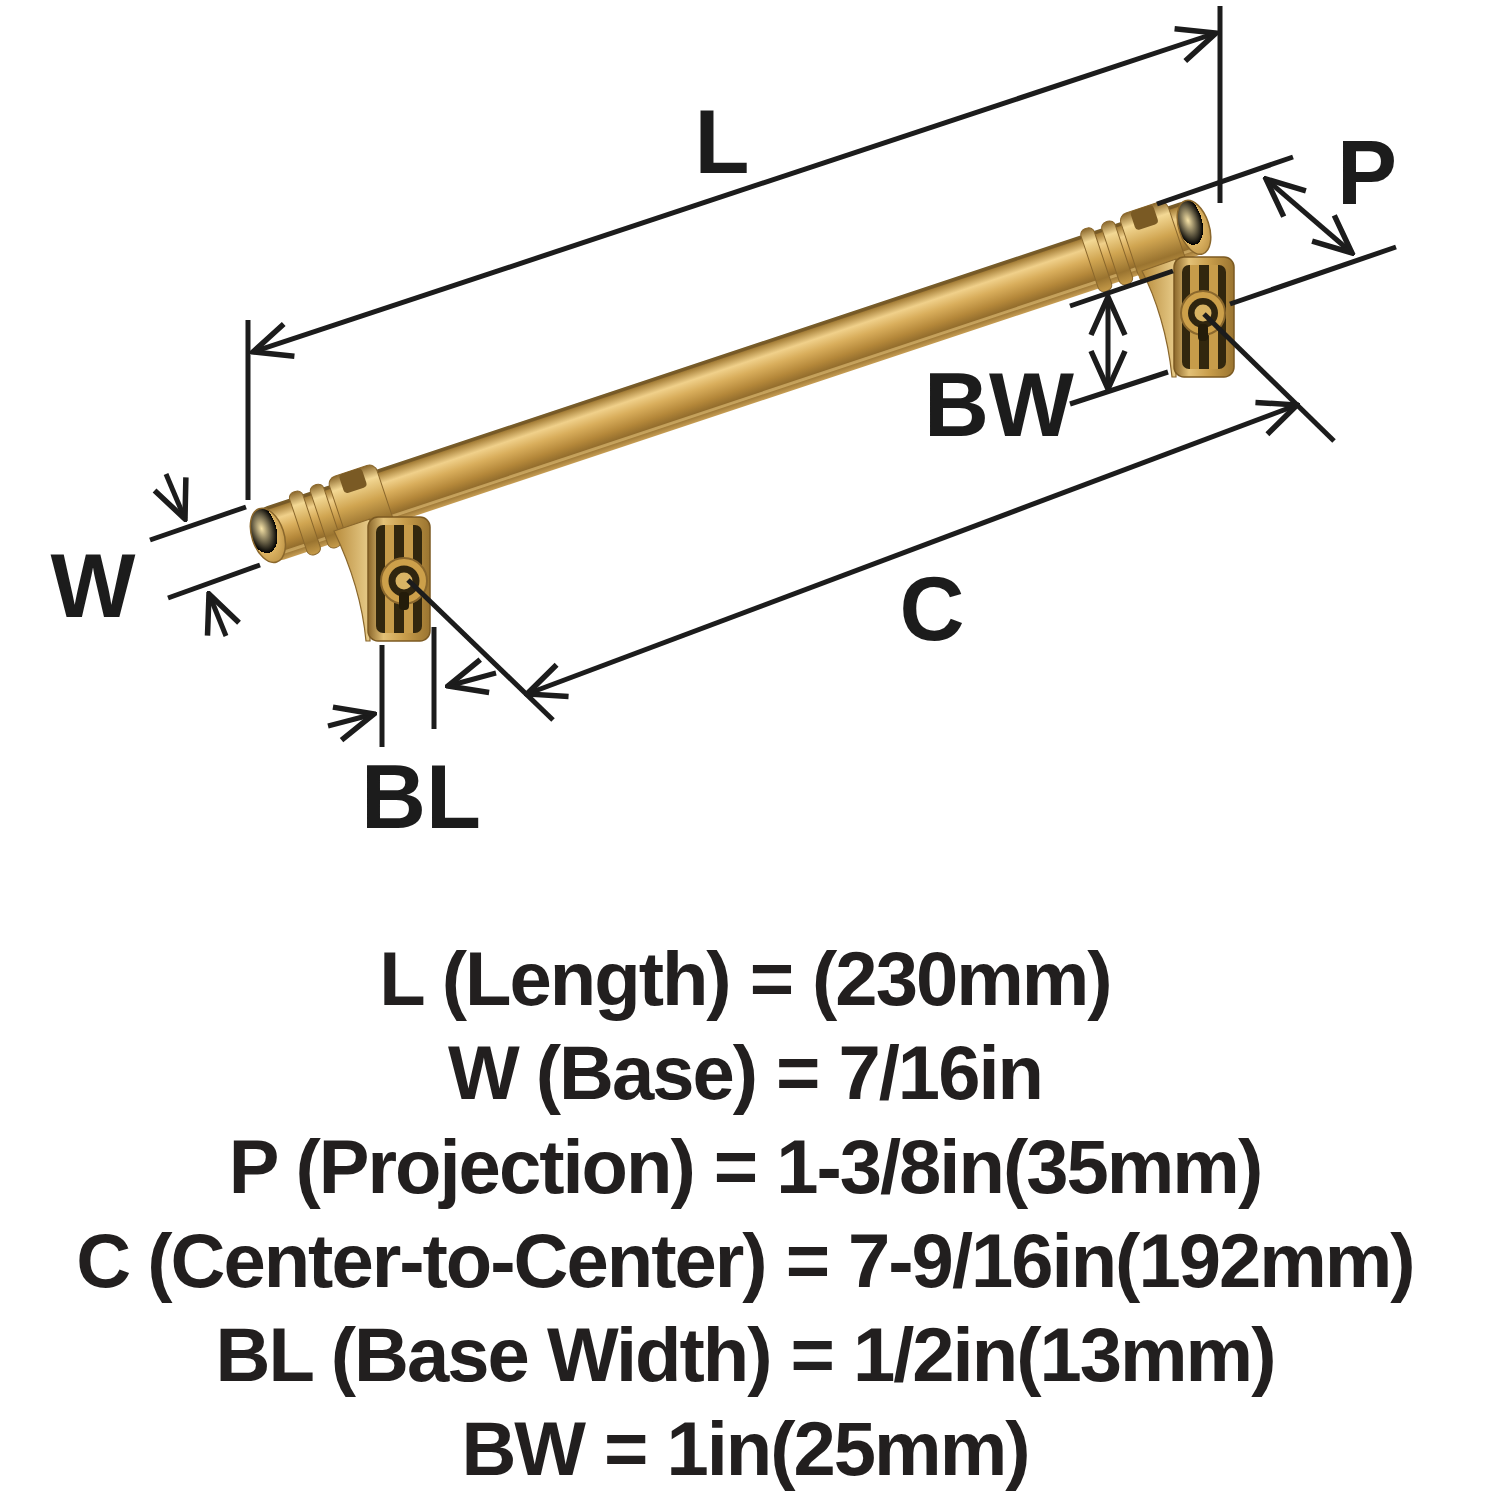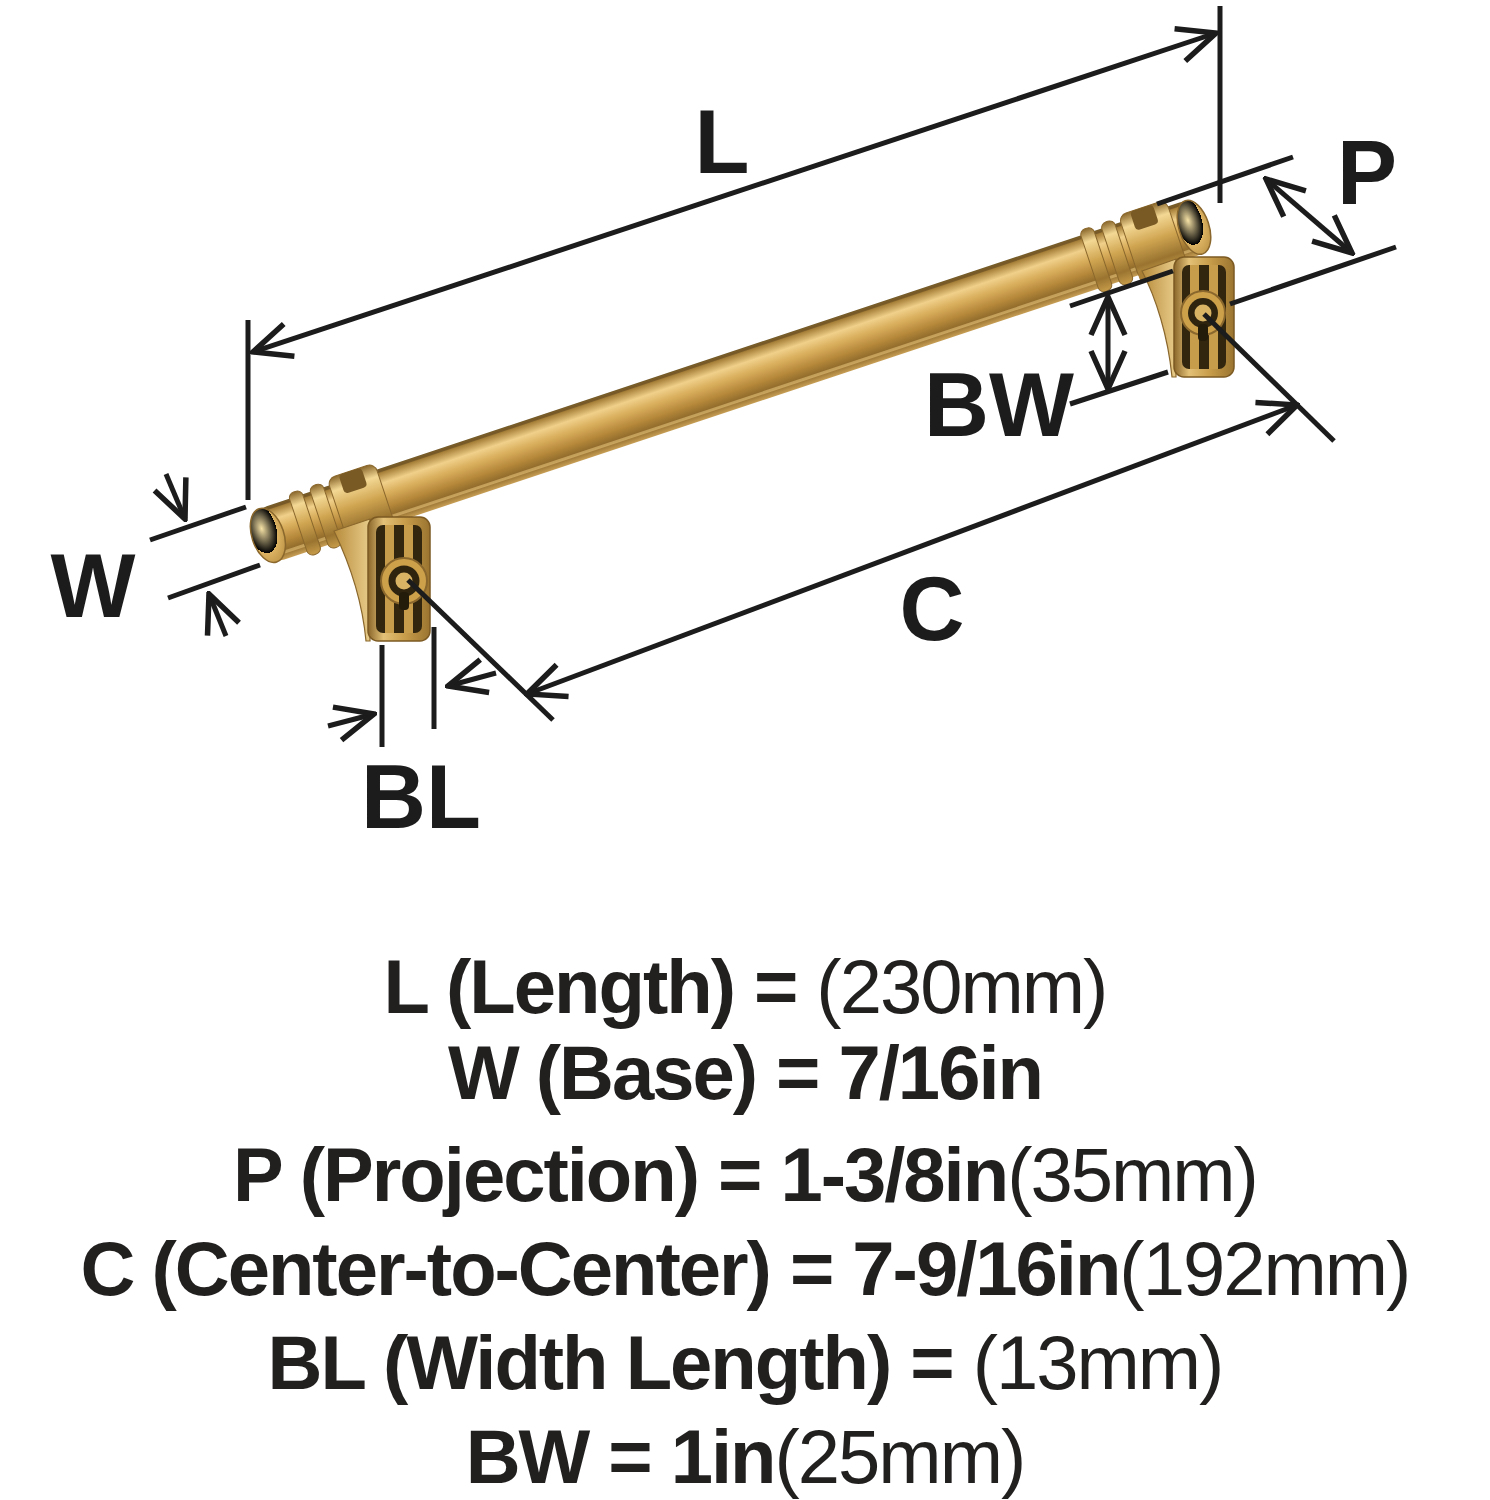--- a/index.html
+++ b/index.html
@@ -11,21 +11,21 @@
              font-size:90px;fill:#1c1c1c;}
   .legend{position:absolute;top:932px;left:0;width:1490px;
           display:flex;flex-direction:column;align-items:center;}
   .legend-row{height:94px;line-height:94px;white-space:nowrap;
               font-size:76px;letter-spacing:-2px;color:#221f1f;
               display:flex;align-items:baseline;}
   .leg-letter{font-weight:700;}
   .leg-name{font-weight:700;margin-left:18px;}
   .leg-eq{font-weight:700;margin:0 20px;}
   .leg-value{font-weight:700;}
-  .leg-metric{font-weight:400;margin-top:8px;}
+  .leg-metric{font-weight:700;}
 </style>
 </head>
 <body>
 
 <div class="figure">
 
 <svg width="1490" height="930" viewBox="0 0 1490 930">
   <defs>
     <marker id="ah" viewBox="0 0 48 44" refX="45" refY="22" markerWidth="48" markerHeight="44" markerUnits="userSpaceOnUse" orient="auto-start-reverse">
       <path d="M7,5 L45,22 L7,39" fill="none" stroke="#1c1c1c" stroke-width="5.5"></path>
@@ -178,22 +178,23 @@
   </div>
   <div class="legend-row">
     <span class="leg-letter">C</span>
     <span class="leg-name">(Center-to-Center)</span>
     <span class="leg-eq">=</span>
     <span class="leg-value">7-9/16in</span>
     <span class="leg-metric">(192mm)</span>
   </div>
   <div class="legend-row">
     <span class="leg-letter">BL</span>
-    <span class="leg-name">(Width Length)</span>
-    <span class="leg-eq">=</span>
+    <span class="leg-name">(Base Width)</span>
+    <span class="leg-eq">=</span>
+    <span class="leg-value">1/2in</span>
     <span class="leg-metric">(13mm)</span>
   </div>
   <div class="legend-row">
     <span class="leg-letter">BW</span>
     <span class="leg-eq">=</span>
     <span class="leg-value">1in</span>
     <span class="leg-metric">(25mm)</span>
   </div>
 </div>
 

